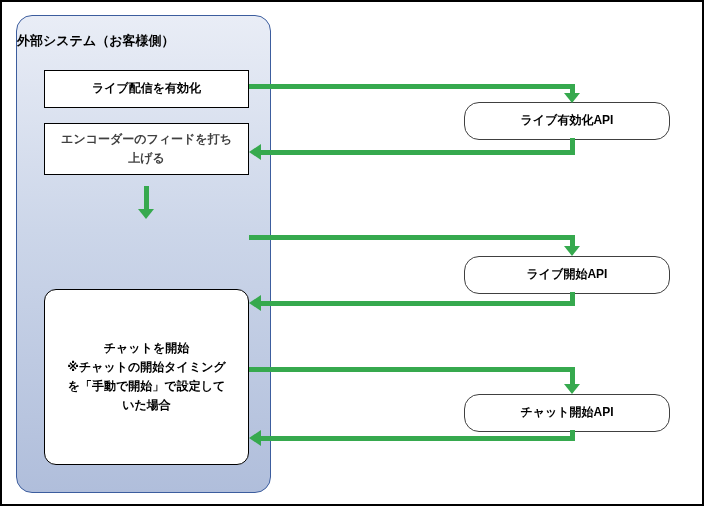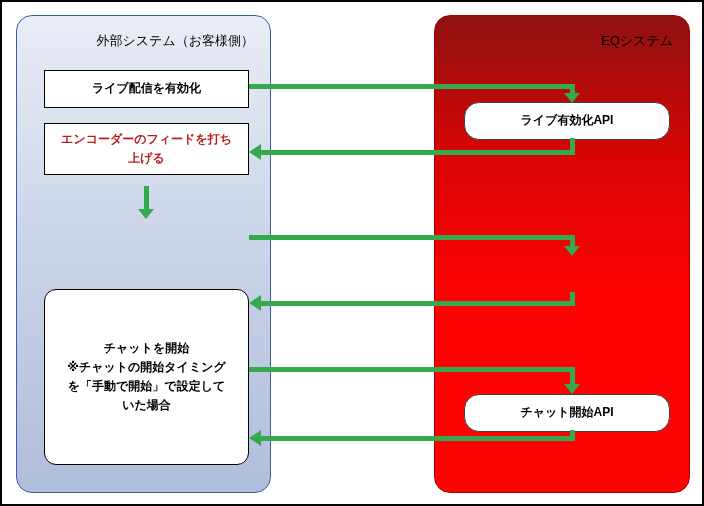--- a/index.html
+++ b/index.html
@@ -13,22 +13,22 @@
     left:14px;top:13px;width:255px;height:478px;
     border:1px solid #3c5d9e;
     background:linear-gradient(180deg,#e9edf6 0%,#ccd6e9 45%,#b0bedb 100%);
   }
   .panel-right{
     left:432px;top:13px;width:256px;height:478px;
     border:1px solid #a80000;
     background:linear-gradient(180deg,#8f1111 0%,#d90404 30%,#fe0202 60%,#fb0404 100%);
   }
   .panel-title{
-    position:absolute;top:16px;left:0;right:16px;text-align:right;
-    font-weight:normal;font-size:13px;color:#000;
+    position:absolute;top:16px;left:0;right:0;text-align:left;
+    font-weight:bold;font-size:13px;color:#000;
   }
   .node{
     position:absolute;box-sizing:border-box;background:#fff;
     border:1px solid #000;display:flex;align-items:center;justify-content:center;
     text-align:center;font-weight:bold;font-size:12px;color:#000;
     white-space:pre-line;line-height:1.6;padding:18px 8px;
   }
   .node-rounded{border-radius:12px;border-width:1.5px;}
   .node-api{border:1px solid #404040;border-radius:15px;}
   .seg{position:absolute;background:#36a94e;}
@@ -37,48 +37,46 @@
   .ah-down{
     position:absolute;width:0;height:0;
     border-left:8px solid transparent;border-right:8px solid transparent;
     border-top:10px solid #36a94e;
   }
   .ah-left{
     position:absolute;width:0;height:0;
     border-top:8px solid transparent;border-bottom:8px solid transparent;
     border-right:12px solid #36a94e;
   }
-  .encoder-text{color:#b91c1c;}
+  .encoder-text{color:#404040;}
 </style>
 </head>
 <body>
 
 <div class="stage">
 
   <div class="panel panel-left">
     <div class="panel-title">外部システム（お客様側）</div>
   </div>
 
-  <div class="panel panel-right">
-    <div class="panel-title">EQシステム</div>
-  </div>
 
   <div class="node" style="left:42px;top:68px;width:205px;height:33px">ライブ配信を有効化</div>
 
   <div class="node encoder-text" style="left:42px;top:121px;width:205px;height:52px">エンコーダーのフィードを打ち
 上げる</div>
 
 
   <div class="node node-rounded" style="left:42px;top:287px;width:205px;height:176px">チャットを開始
 ※チャットの開始タイミング
 を「手動で開始」で設定して
 いた場合</div>
 
   <div class="node node-api" style="left:462px;top:100px;width:206px;height:36px">ライブ有効化API</div>
 
+  <div class="node node-api" style="left:462px;top:254px;width:206px;height:36px">ライブ開始API</div>
 
   <div class="node node-api" style="left:462px;top:392px;width:206px;height:36px">チャット開始API</div>
 
   <div class="seg h" style="left:247px;top:82px;width:326px"></div>
   <div class="seg v" style="left:568px;top:82px;height:12px"></div>
   <div class="ah-down" style="left:562px;top:91px"></div>
 
   <div class="seg v" style="left:568px;top:136px;height:17px"></div>
   <div class="seg h" style="left:259px;top:148px;width:314px"></div>
   <div class="ah-left" style="left:247px;top:142px"></div>

